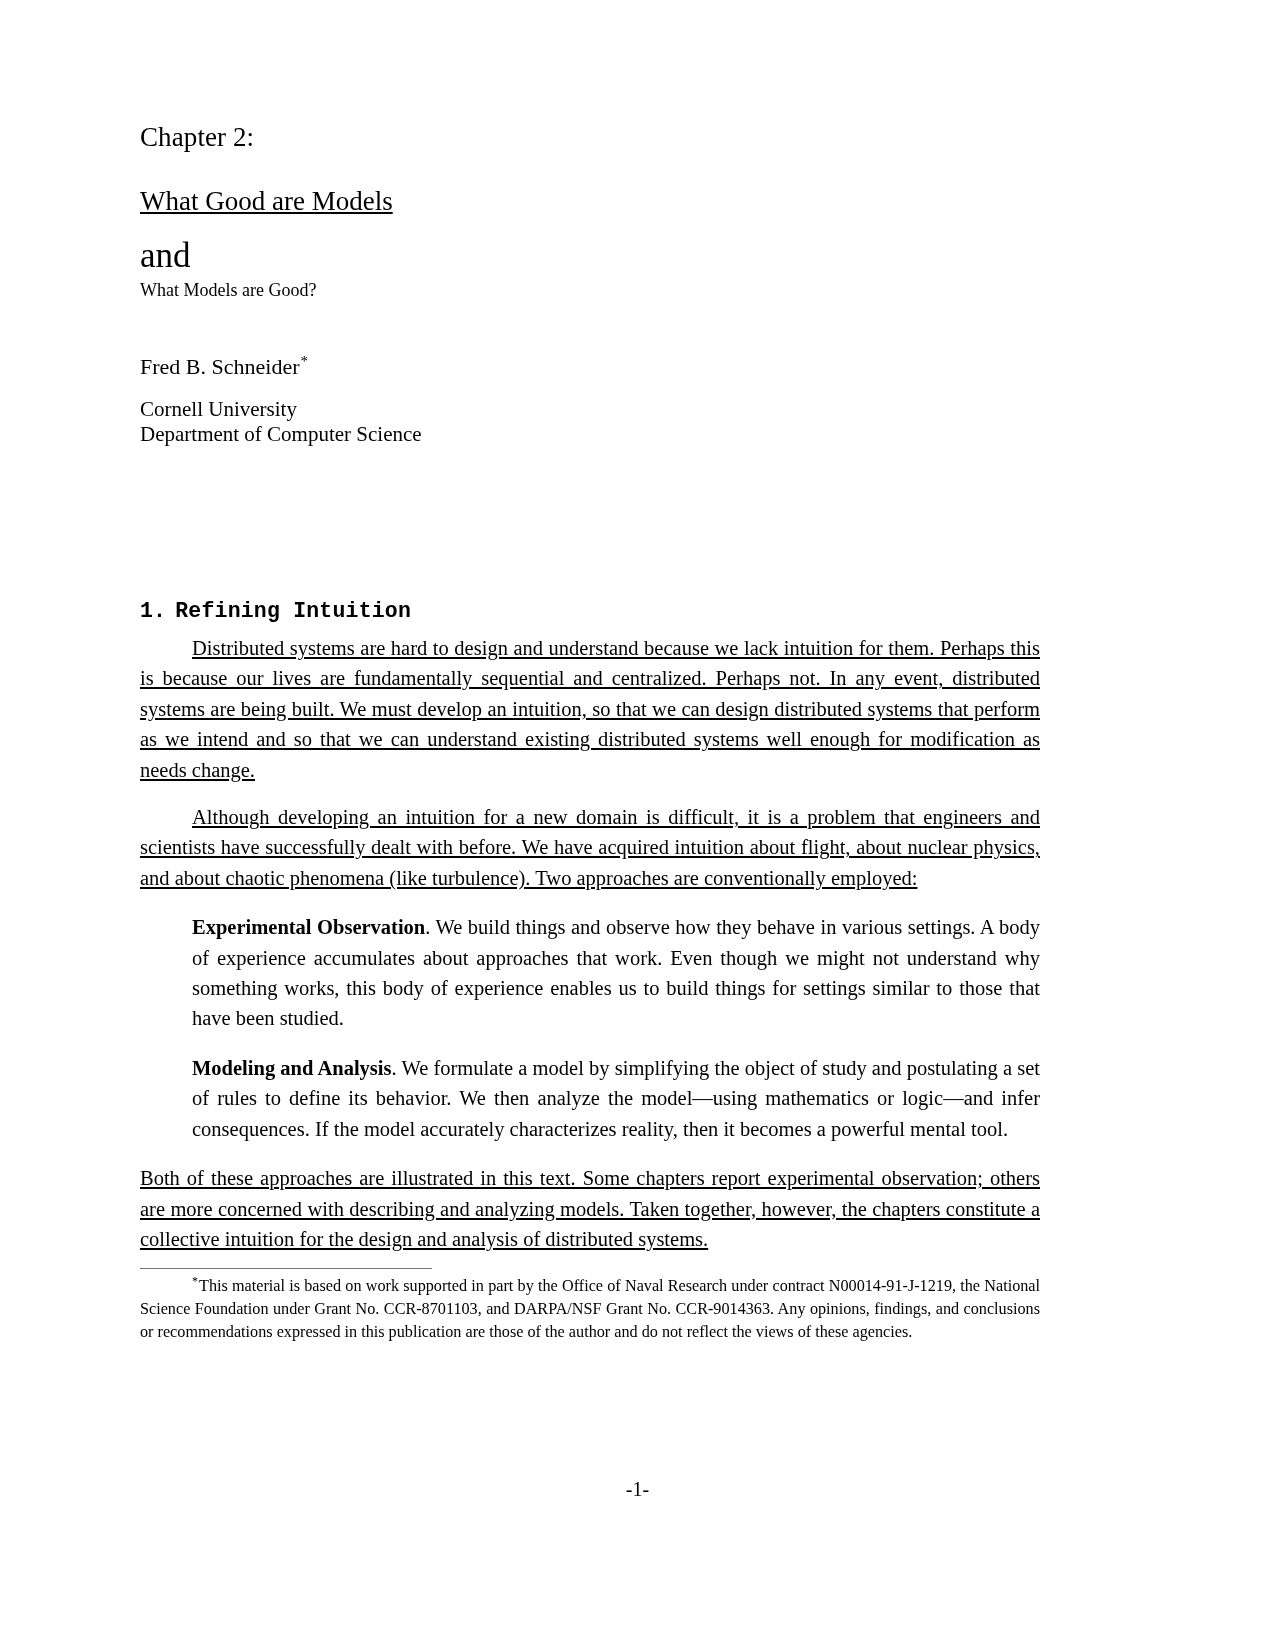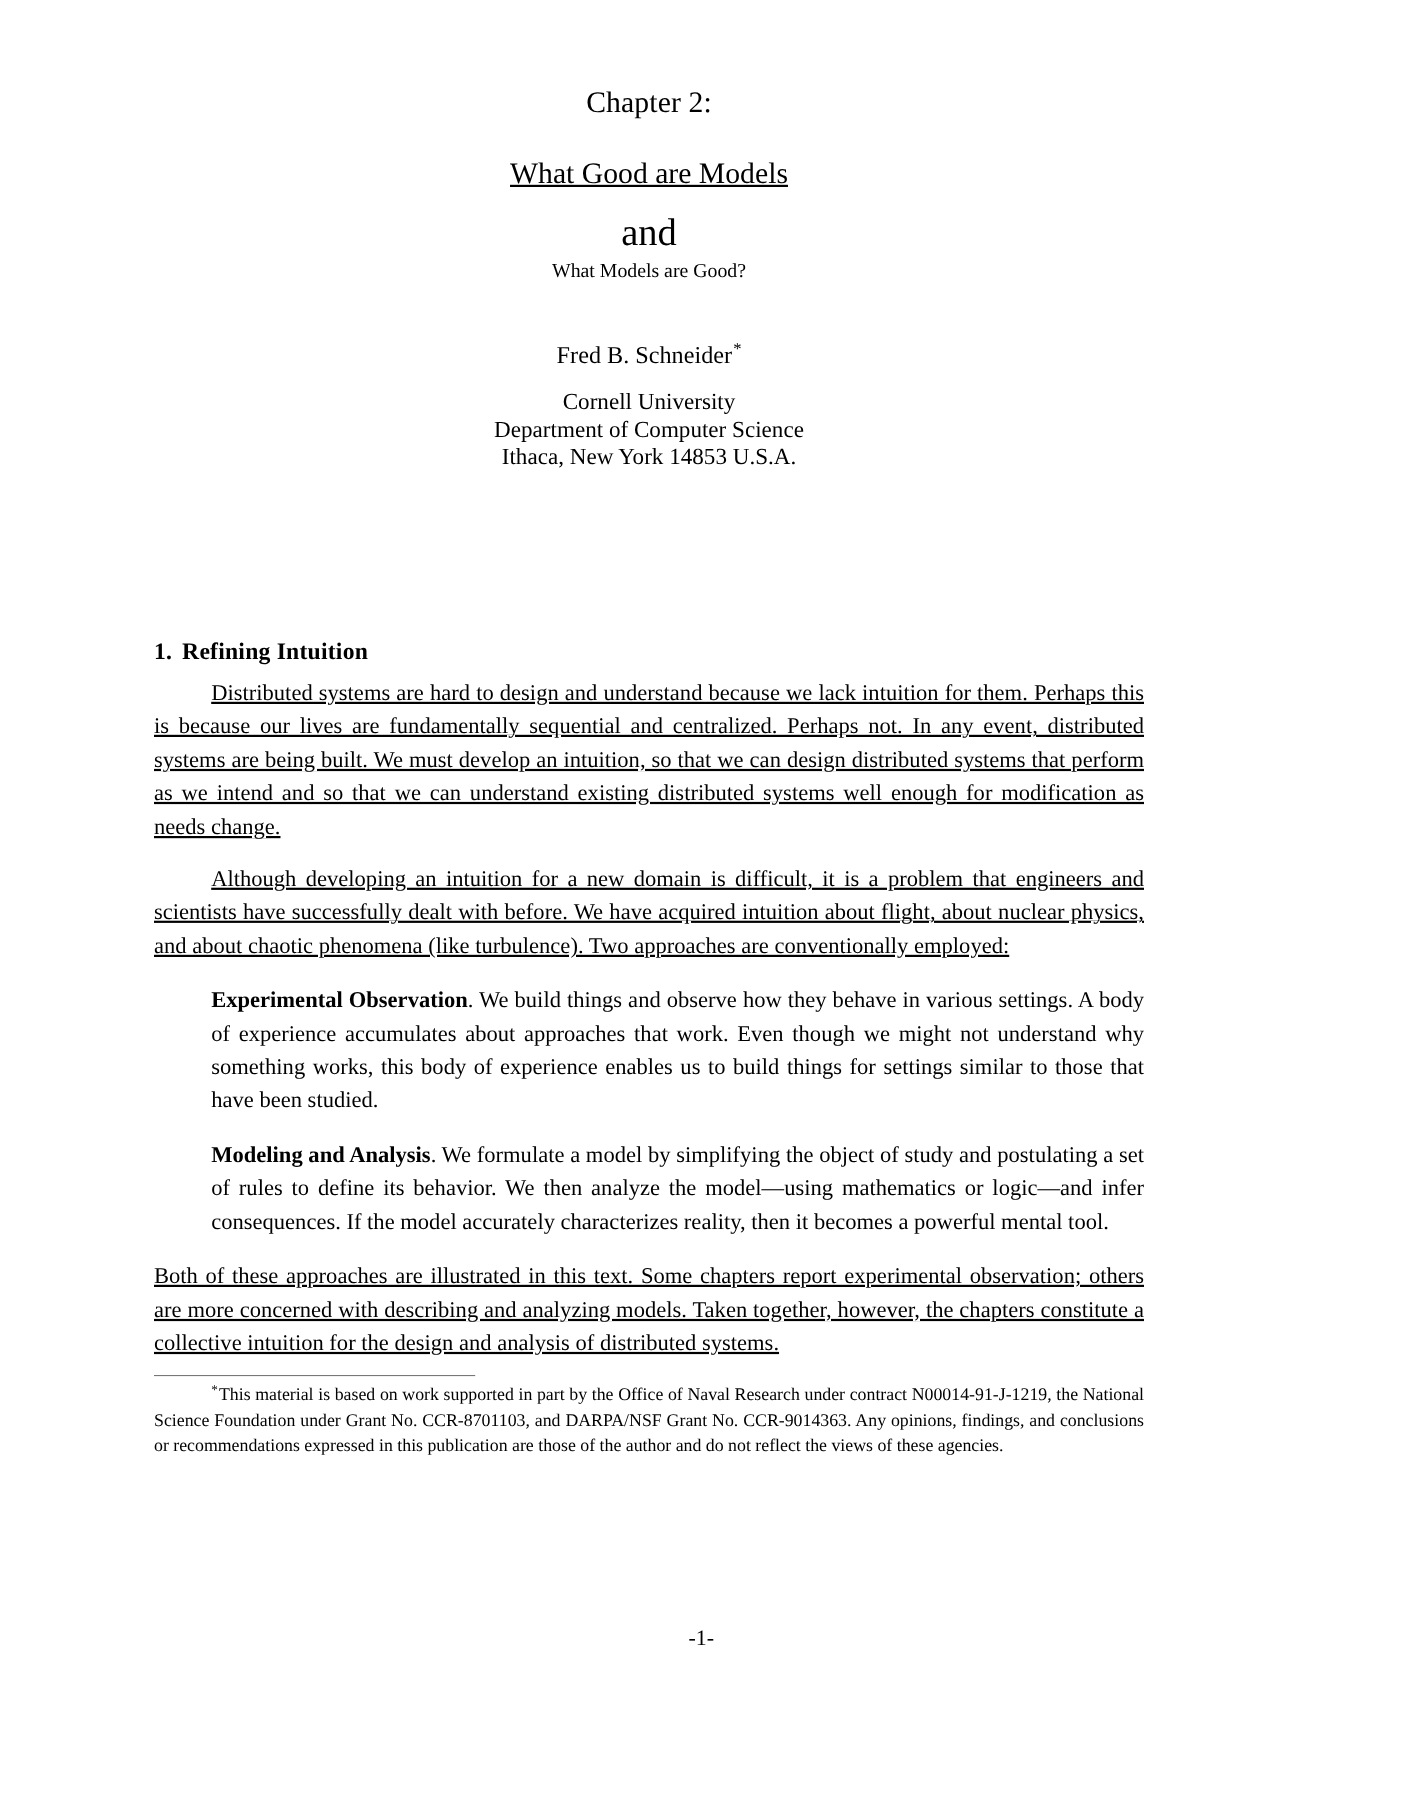--- a/index.html
+++ b/index.html
@@ -22,22 +22,22 @@
   }
   .content {
     position: absolute;
     left: 140px;
     top: 0;
     width: 900px;
   }
 
   
   .title-block {
-    text-align: center;
-    padding-top: 76px;
+    text-align: left;
+    padding-top: 120px;
   }
   .chapter-line {
     font-size: 27px;
     line-height: 34px;
     letter-spacing: 0.1px;
   }
   .title-line {
     font-size: 27px;
     line-height: 34px;
     margin-top: 30px;
@@ -70,20 +70,21 @@
   }
   .affil div + div { margin-top: 0; }
 
   
   .section-heading {
     font-size: 21.5px;
     font-weight: bold;
     margin-top: 152px;
     margin-bottom: 0;
     letter-spacing: 0.2px;
+    font-family: Liberation Mono, monospace;
   }
   .section-heading .num { margin-right: 9px; }
 
   p.body {
     font-size: 20.5px;
     line-height: 30.4px;
     text-align: justify;
     margin: 10px 0 0 0;
     text-indent: 52px;
     -webkit-hyphens: none;
@@ -151,21 +152,20 @@
       <div class="chapter-line">Chapter 2:</div>
       <div class="title-line">What Good are Models</div>
       <div class="title-and">and</div>
       <div class="title-line2">What Models are Good?</div>
 
       <div class="author"><span>Fred B. Schneider</span><span class="fn-star">*</span></div>
 
       <div class="affil">
         <div>Cornell University</div>
         <div>Department of Computer Science</div>
-        <div>Ithaca, New York  14853  U.S.A.</div>
       </div>
     </div>
 
     <div class="section-heading"><span class="num">1.</span><span>Refining Intuition</span></div>
 
     <p class="body">Distributed systems are hard to design and understand because we lack intuition for them. Perhaps this is because our lives are fundamentally sequential and centralized.  Perhaps not.  In any event, distributed systems are being built.  We must develop an intuition, so that we can design distributed systems that perform as we intend and so that we can understand existing distributed systems well enough for modification as needs change.</p>
 
     <p class="body tight">Although developing an intuition for a new domain is difficult, it is a problem that engineers and scientists have successfully dealt with before.  We have acquired intuition about flight, about nuclear physics, and about chaotic phenomena (like turbulence).  Two approaches are conventionally employed:</p>
 
     <div class="defn"><span class="term">Experimental Observation</span><span>.  We build things and observe how they behave in various settings.  A body of experience accumulates about approaches that work.  Even though we might not understand why something works, this body of experience enables us to build things for settings similar to those that have been studied.</span></div>

